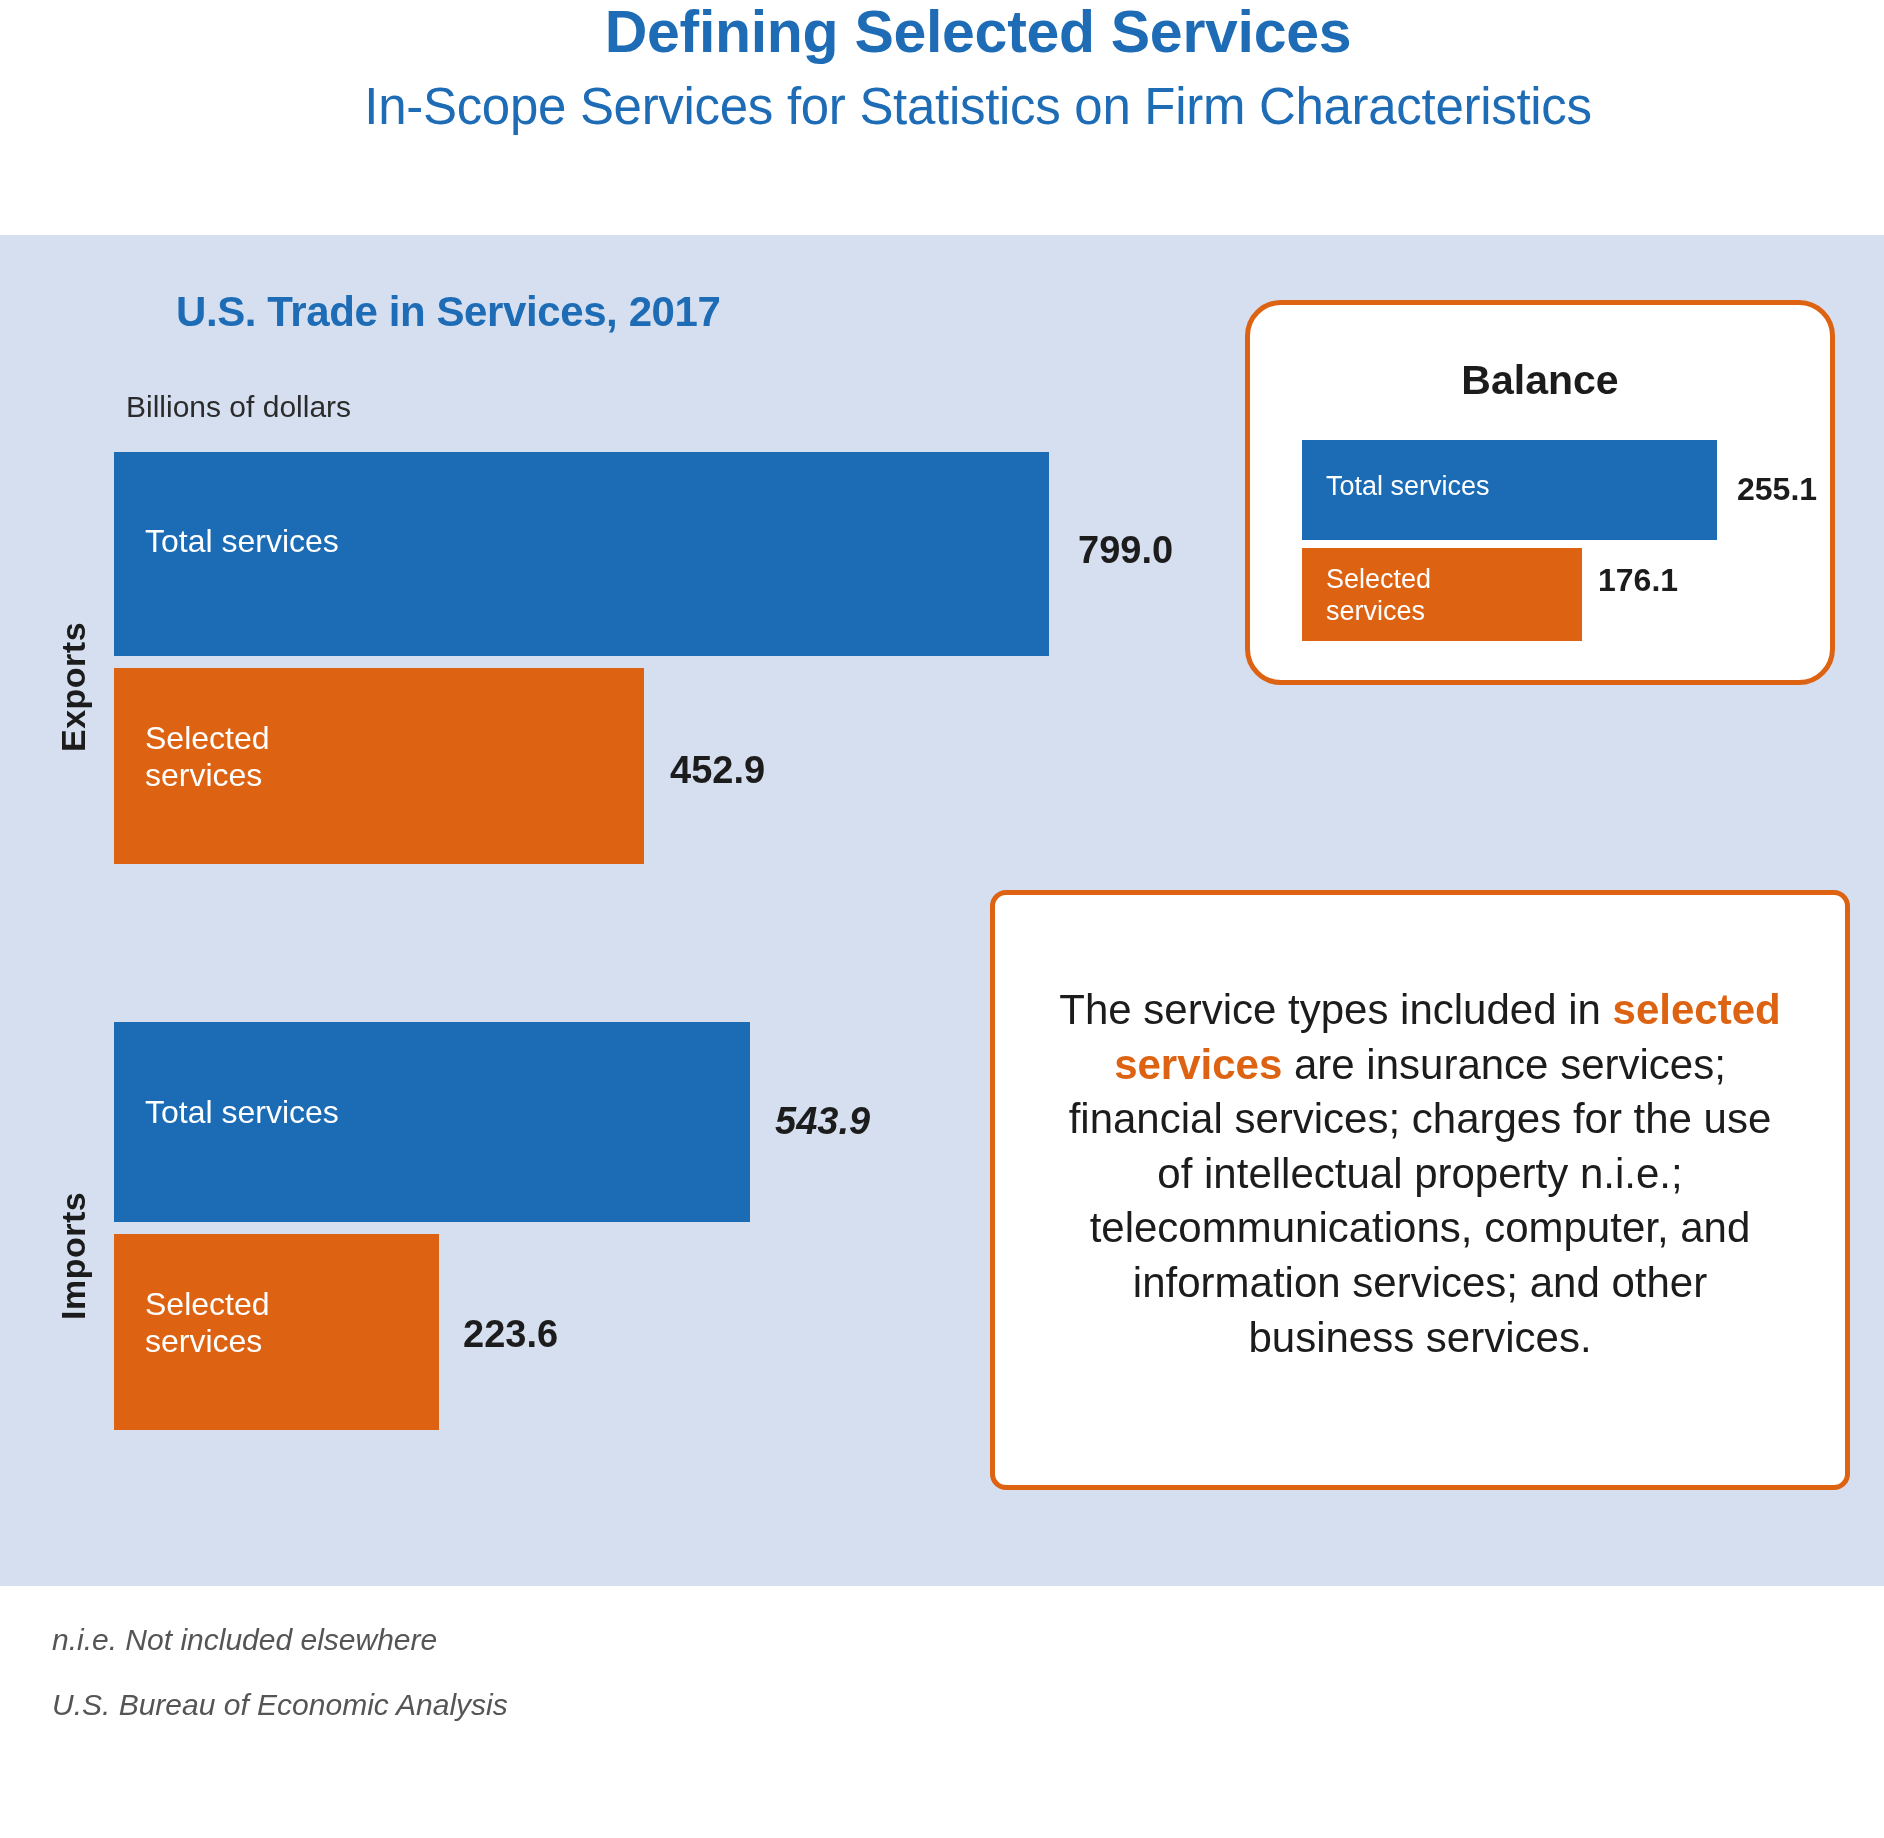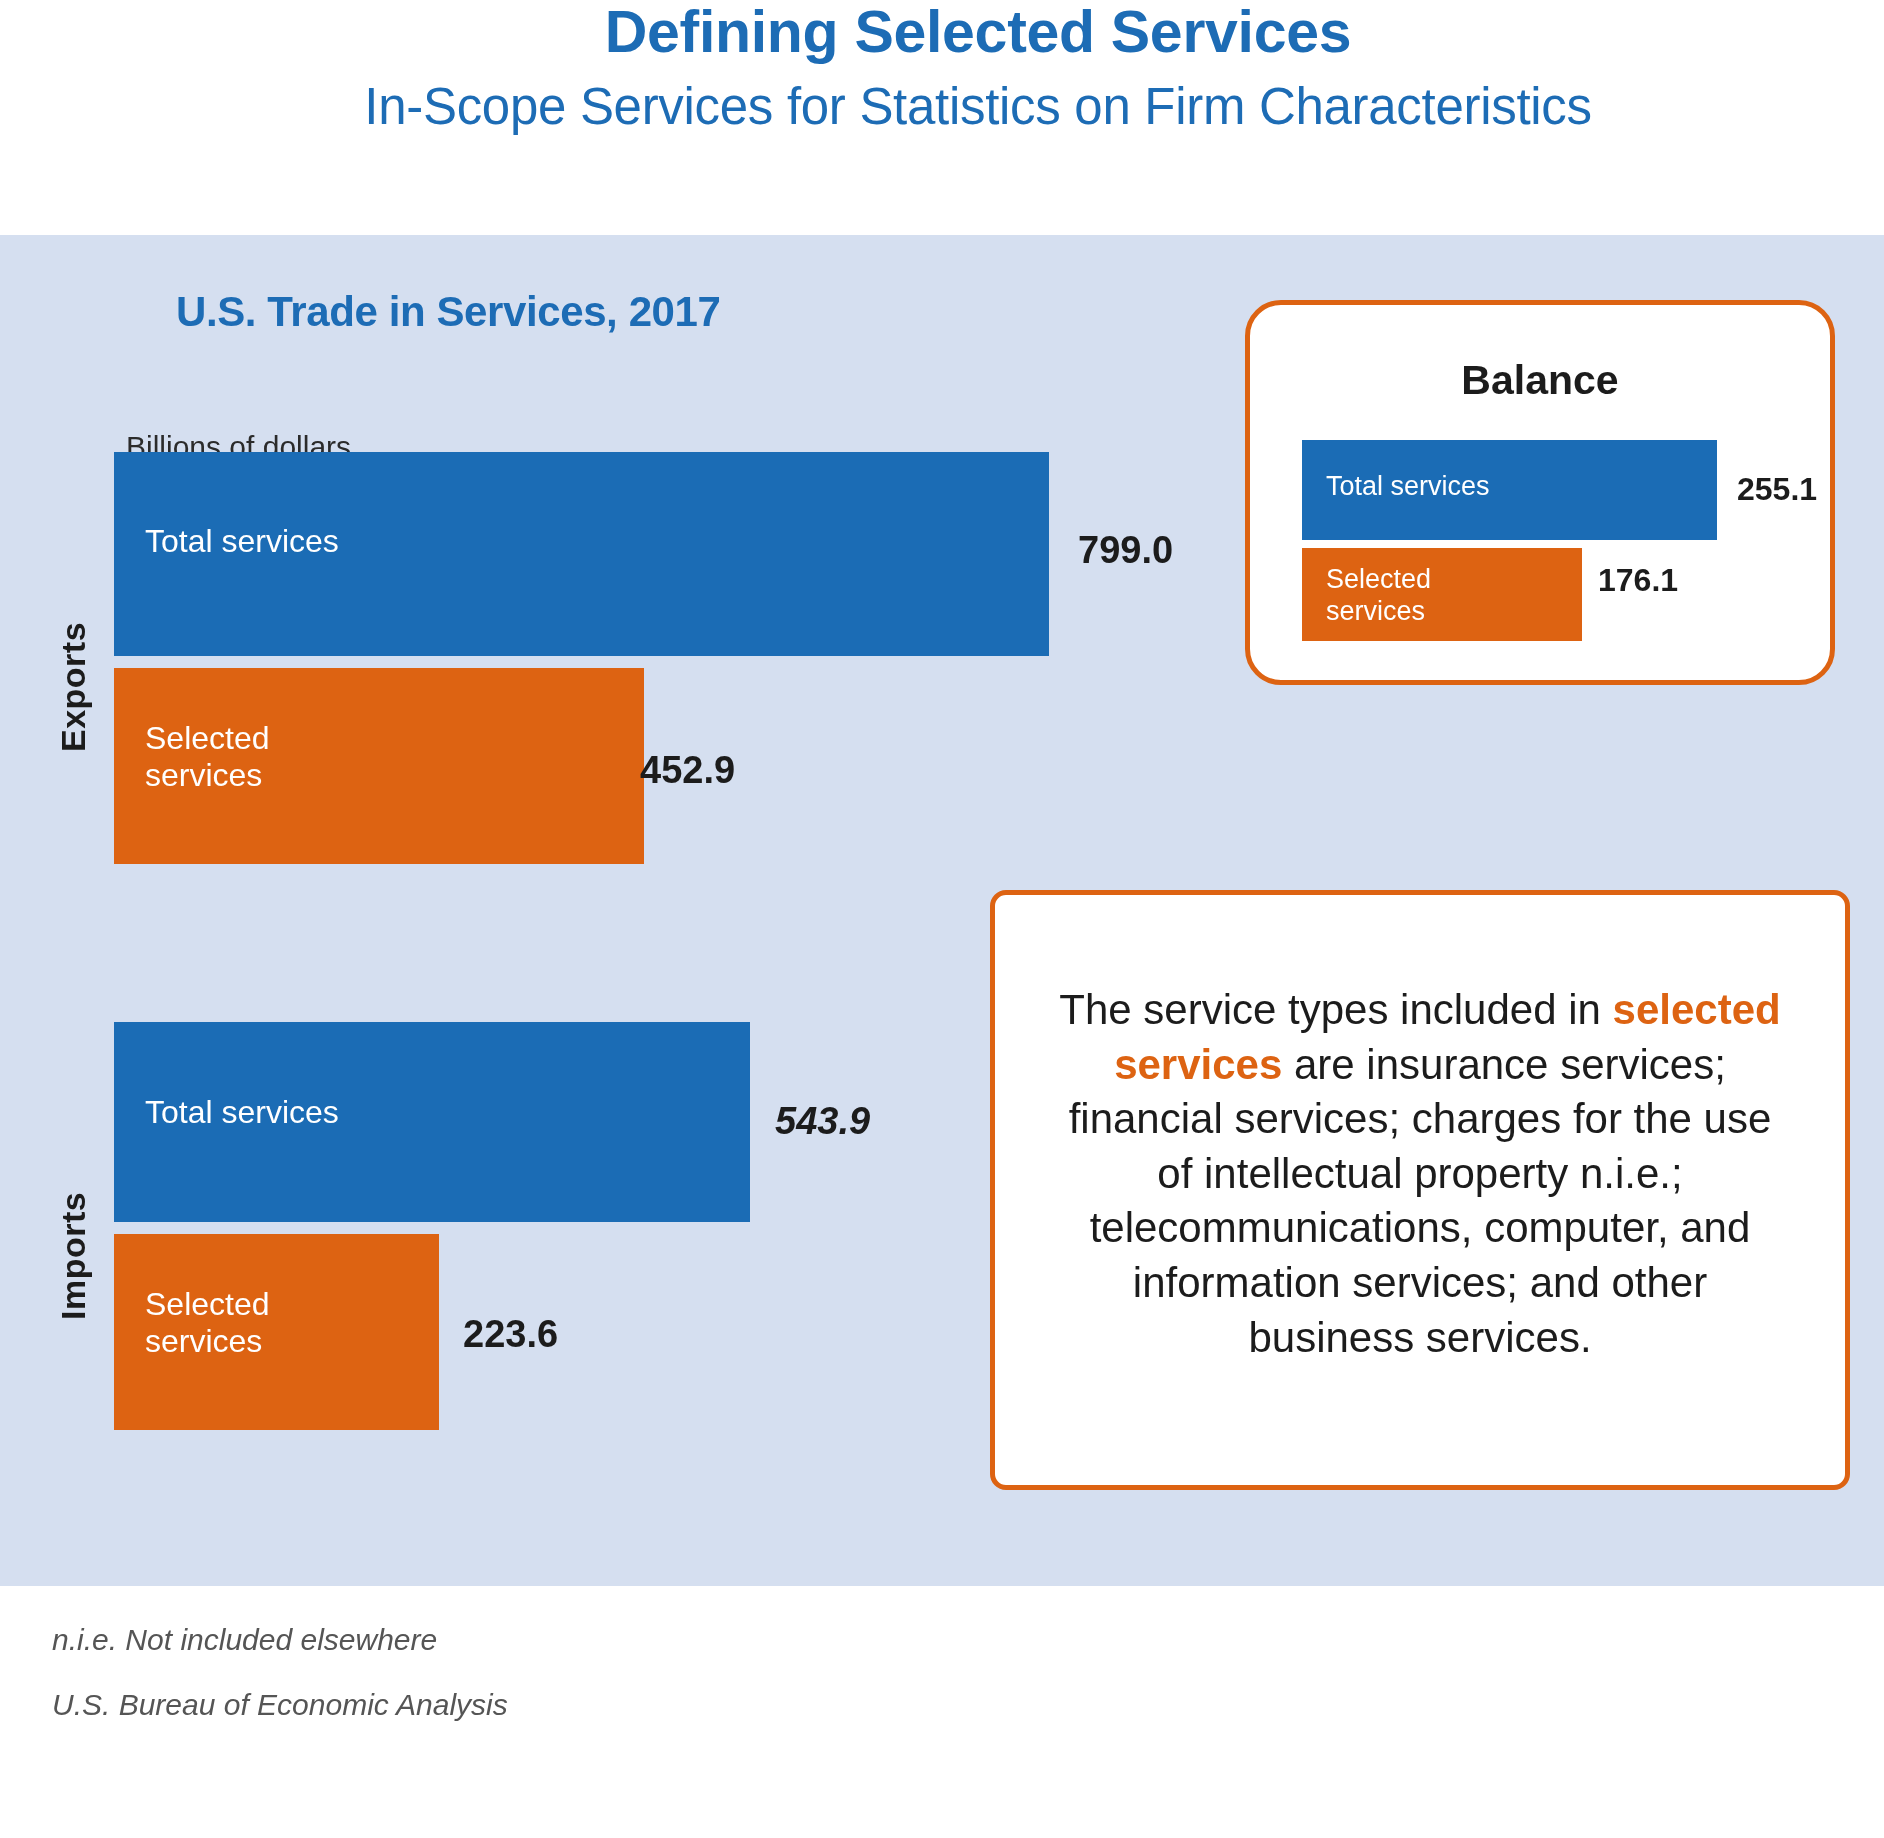--- a/index.html
+++ b/index.html
@@ -75,21 +75,20 @@
     font-weight: bold;
     color: #1d6cb5;
     letter-spacing: -0.4px;
   }
   .units-label {
     position: absolute;
     left: 126px;
     top: 390px;
     font-size: 30px;
     color: #2b2b2b;
-    margin-top: 40px;
   }
 
   
   .group-label {
     position: absolute;
     font-size: 34px;
     font-weight: bold;
     color: #1c1c1c;
     transform: rotate(-90deg);
     transform-origin: left top;
@@ -123,21 +122,21 @@
     white-space: nowrap;
   }
 
   
   #bar-exports-total   { left: 114px; top: 452px;  width: 935px; height: 204px; }
   #bar-exports-total .bar-label { top: 71px; }
   #val-exports-total   { left: 1078px; top: 529px; }
 
   #bar-exports-selected{ left: 114px; top: 668px;  width: 530px; height: 196px; }
   #bar-exports-selected .bar-label { top: 52px; }
-  #val-exports-selected{ left: 640px; top: 749px; text-align: center; }
+  #val-exports-selected{ left: 670px; top: 749px; text-align: center; }
 
   
   #bar-imports-total   { left: 114px; top: 1022px; width: 636px; height: 200px; }
   #bar-imports-total .bar-label { top: 72px; }
   #val-imports-total   { left: 775px; top: 1100px; font-style: italic; }
 
   #bar-imports-selected{ left: 114px; top: 1234px; width: 325px; height: 196px; }
   #bar-imports-selected .bar-label { top: 52px; }
   #val-imports-selected{ left: 463px; top: 1313px; }
 

